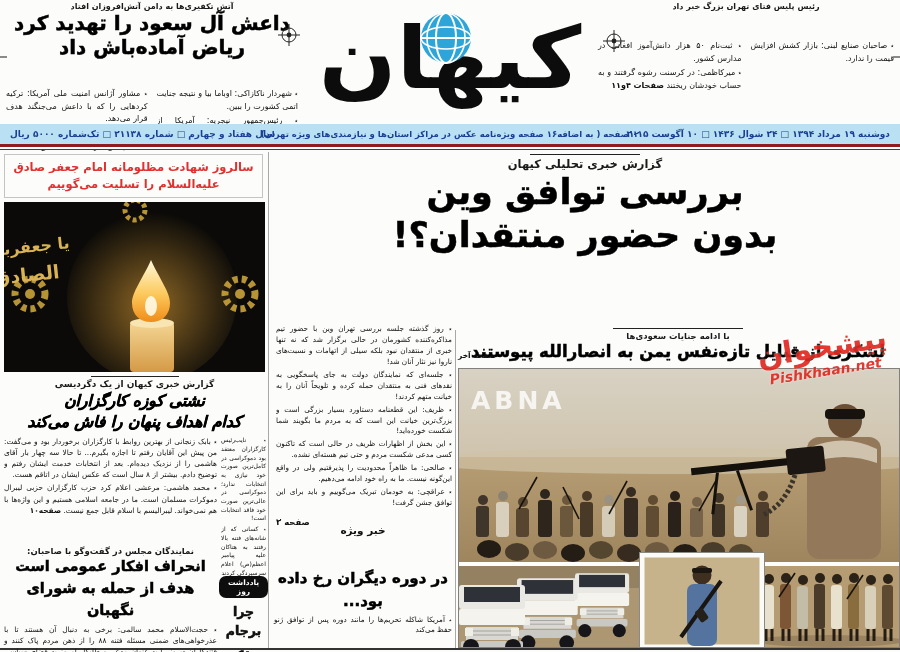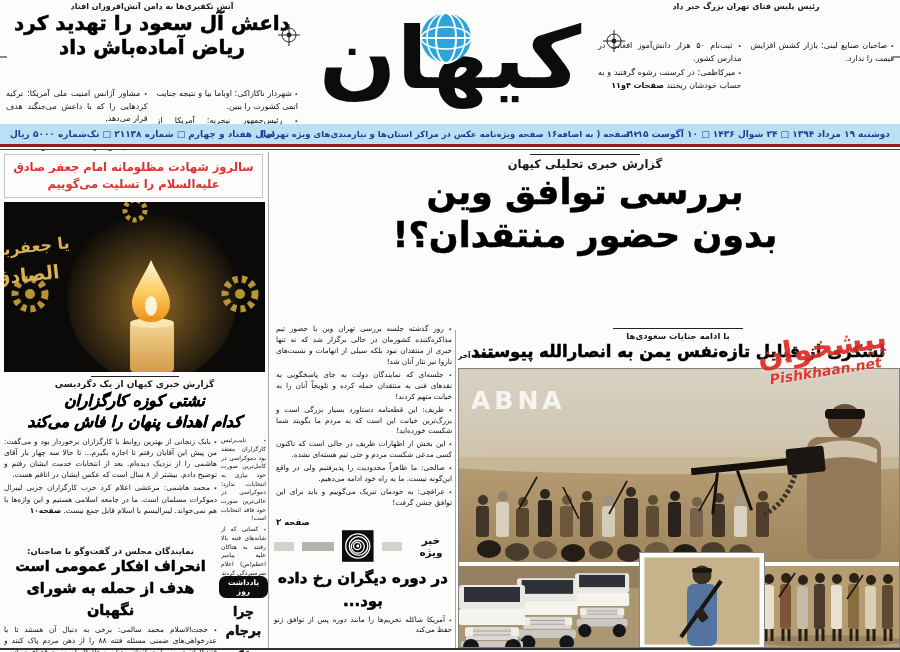--- a/index.html
+++ b/index.html
@@ -62,21 +62,21 @@
   #note-col .title{font-size:12.5px;font-weight:bold;line-height:1.55;}
   
   #main-hl{top:154px;left:272px;width:626px;text-align:center;}
   #main-hl .kick{font-size:11.5px;}
   #main-hl .hl{font-size:35px;line-height:1.22;}
   #vienna{top:324px;left:276px;width:176px;height:192px;overflow:hidden;
           font-size:7.3px;line-height:1.5;text-align:justify;}
   #vienna-ref{top:517px;left:276px;width:176px;text-align:left;font-size:8.5px;}
   
   #special{top:528px;left:274px;width:178px;text-align:center;}
-  #sp-logo{display:flex;align-items:center;justify-content:center;gap:8px;height:36px;}
+  #sp-logo{display:flex;align-items:center;justify-content:center;gap:8px;height:36px;flex-direction:column;}
   .sp-bar{width:34px;height:9px;background:#b3b3b0;}
   .sp-bar.light{background:#d2d2cf;width:22px;}
   #sp-label{font-size:10.5px;font-weight:bold;}
   #special .hl{font-size:15px;line-height:1.5;margin-top:3px;}
   #special .bullets{font-size:7.2px;line-height:1.45;margin-top:3px;}
   
   #yemen-head{top:328px;left:458px;width:440px;text-align:center;}
   #yemen-head .kick{font-size:8.5px;}
   #yemen-head .row{position:relative;margin-top:1px;}
   #yemen-head .hl{font-size:16.5px;}

